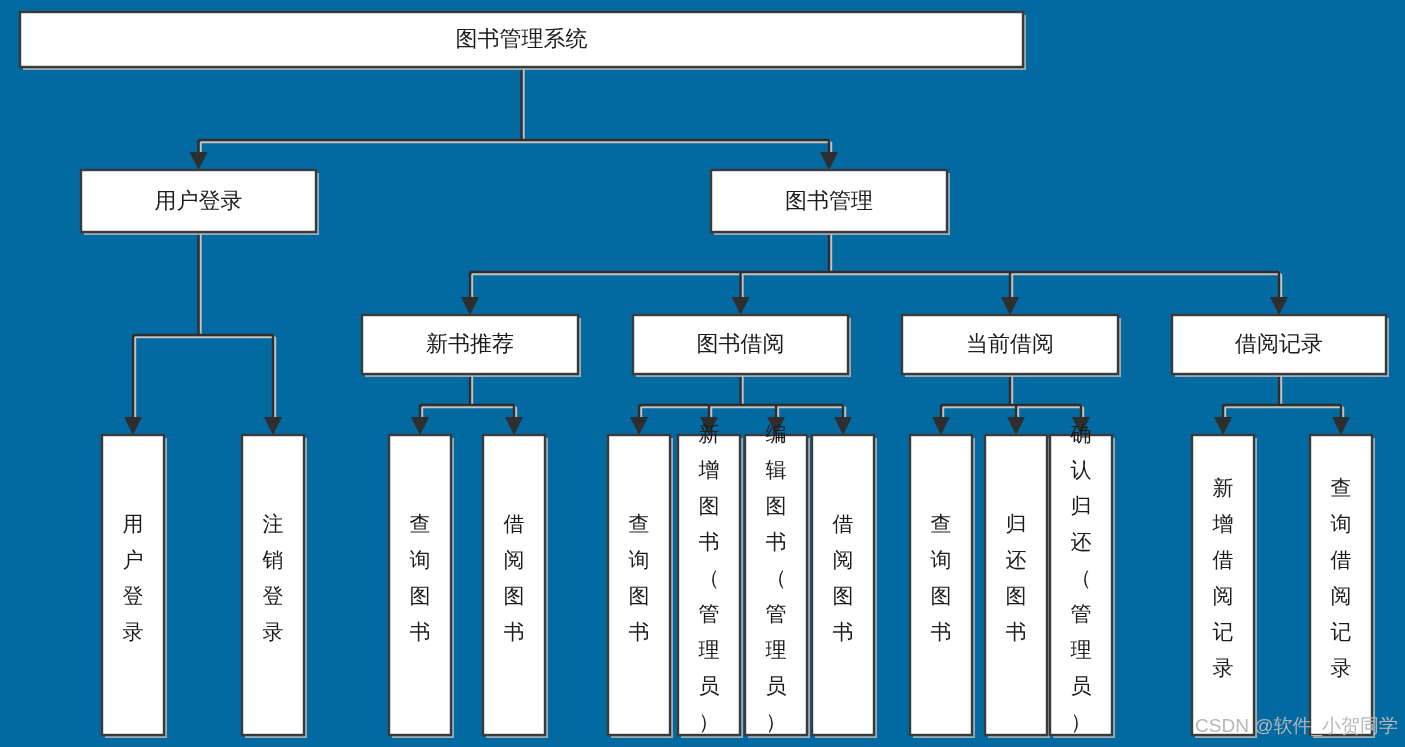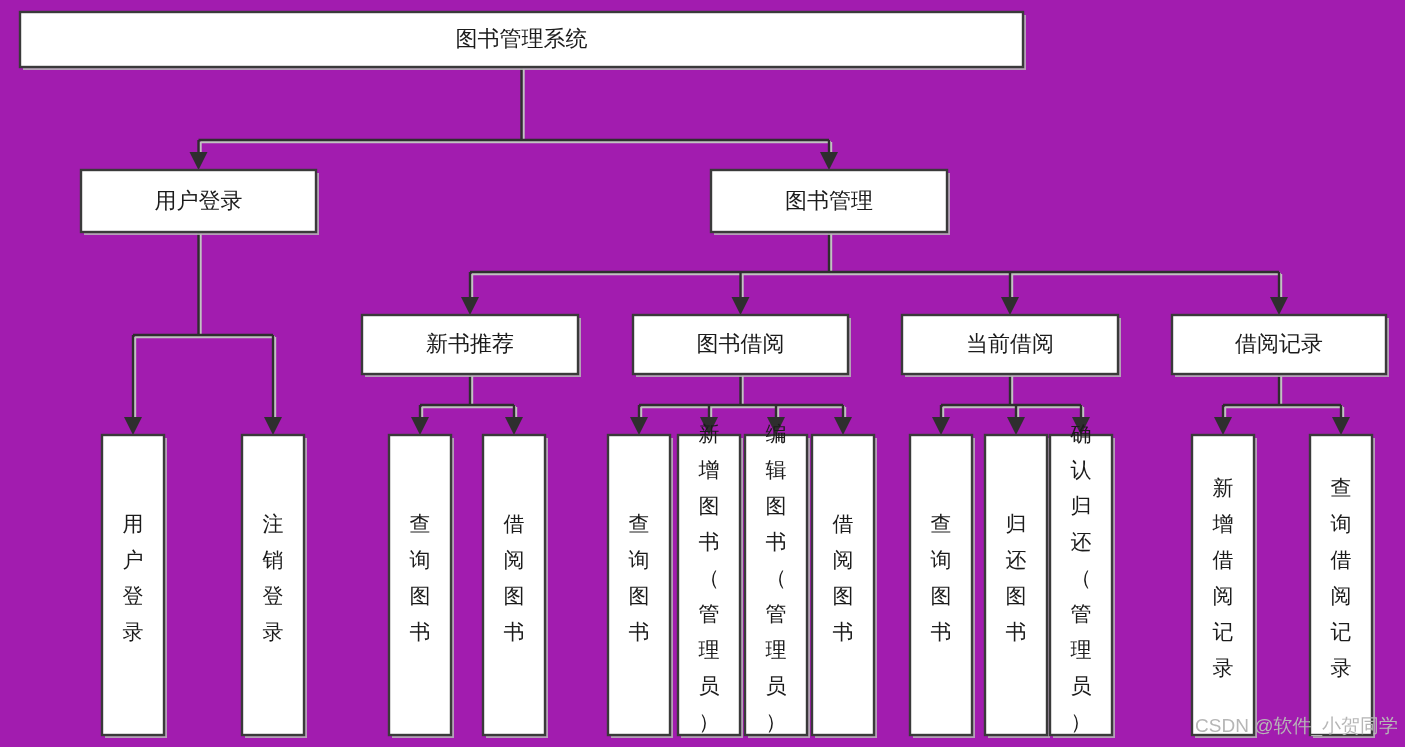--- a/index.html
+++ b/index.html
@@ -8,21 +8,21 @@
     padding: 0;
     background: #ffffff;
   }
   body {
     font-family: "Liberation Sans", "DejaVu Sans", sans-serif;
   }
   #diagram-root {
     position: relative;
     width: 1405px;
     height: 747px;
-    background: #a21caf;
+    background: #0369a1;
     overflow: hidden;
   }
   svg#flow-svg {
     position: absolute;
     left: 0;
     top: 0;
     width: 1405px;
     height: 747px;
     display: block;
   }

